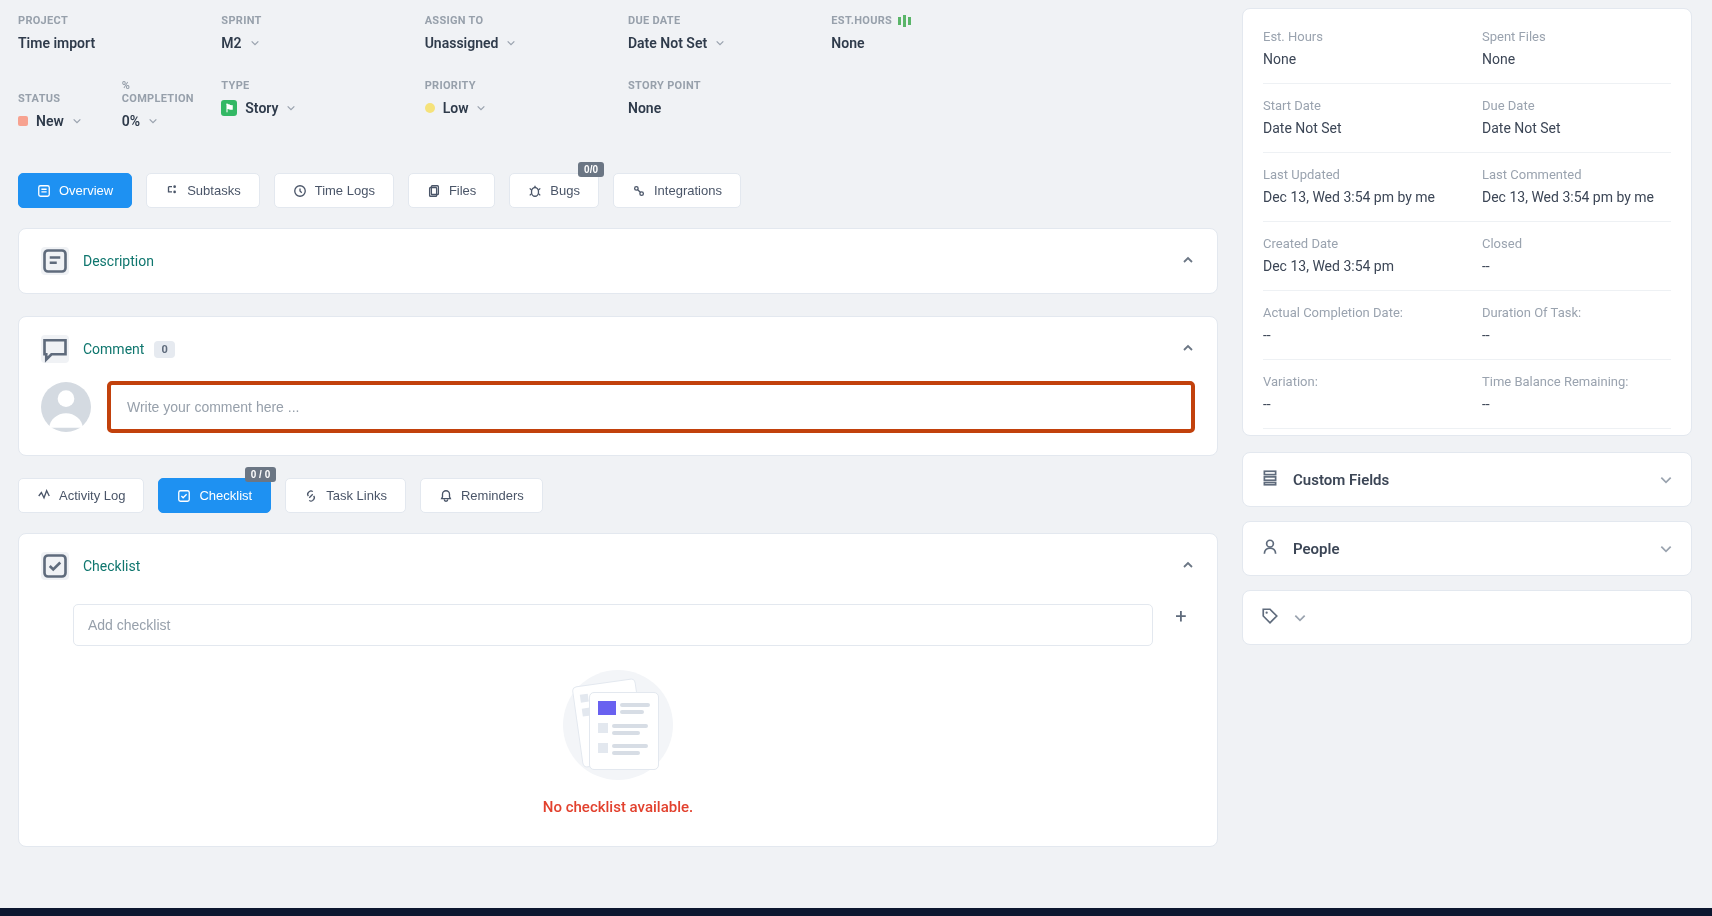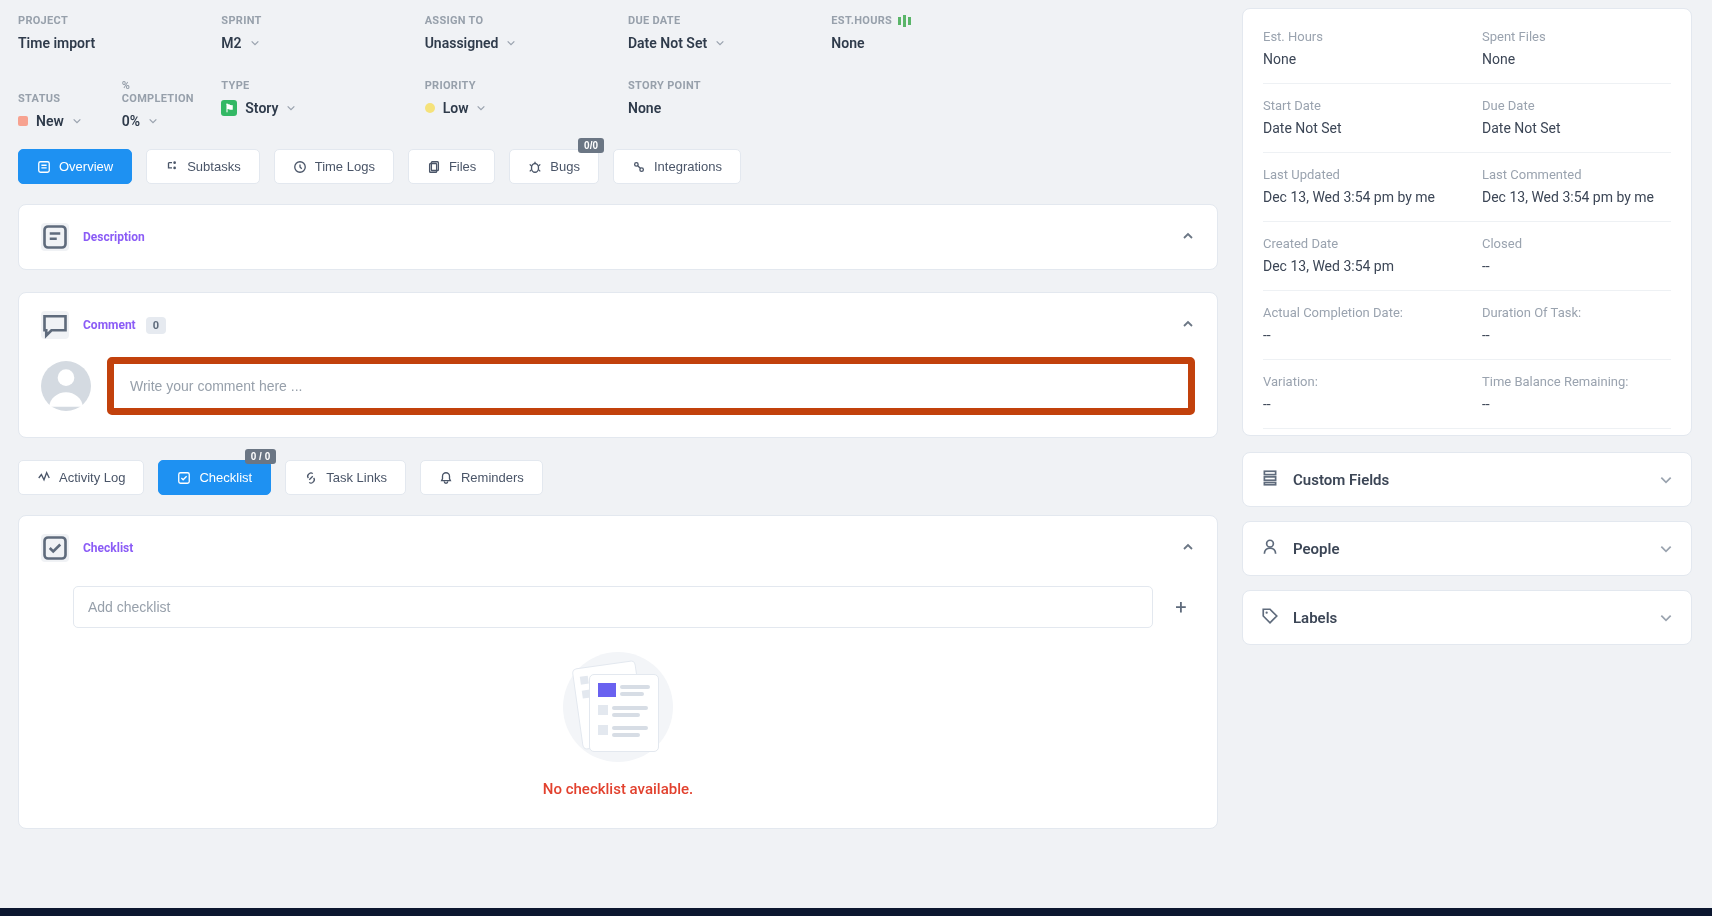--- a/index.html
+++ b/index.html
@@ -24,21 +24,21 @@
   .side-col {
     width: 470px;
     padding: 8px 20px 14px 0;
   }
 
   
   .field-grid {
     display: grid;
     grid-template-columns: repeat(6, 1fr);
     gap: 28px 20px;
-    margin-bottom: 20px;
+    margin-bottom: 44px;
   }
   .field { display:flex; flex-direction:column; gap:8px; }
   .field-label {
     font-size: 11px;
     font-weight: 700;
     color: #97a0ab;
     letter-spacing: 0.3px;
     text-transform: uppercase;
     display: flex;
     align-items: center;
@@ -93,44 +93,44 @@
   .panel-head {
     display:flex; align-items:center; gap:14px;
     padding:18px 22px; cursor:pointer;
   }
   .panel-head-icon {
     width:28px; height:28px; border-radius:4px;
     display:flex; align-items:center; justify-content:center;
     color:#5f6b7c;
     background:#f0f2f5;
   }
-  .panel-title { font-size:12px; font-weight:700; color:#8b5cf6; flex:1;}
+  .panel-title { font-size:14px; font-weight:400; color:#0f766e; flex:1;}
   .panel-count {
     background:#e6eaf0; color:#5f6b7c; font-size:11px; font-weight:700;
     padding:2px 7px; border-radius:4px; margin-left:-4px;
   }
   .panel-chev { color:#6b7684; }
 
   
   .comment-body {
     display:flex; gap:16px; padding:0 22px 22px 22px; align-items:center;
   }
   .avatar {
     width:50px; height:50px; border-radius:50%; background:#d4dae1;
     display:flex; align-items:center; justify-content:center; color:#fff;
   }
   .comment-input {
-    flex:1; border:7px solid #c2410c; border-radius:5px;
+    flex:1; border:4px solid #c2410c; border-radius:5px;
     padding:14px 16px; font-size:14px; color:#344050;
   }
   .comment-input::placeholder { color:#97a0ab; }
 
   
   .chk-body { padding:0 22px 24px 22px; }
-  .chk-add-row { display:flex; gap:14px; align-items:center; margin-top:6px;padding-left:32px;}
+  .chk-add-row { display:flex; gap:14px; margin-top:6px;padding-left:32px;}
   .chk-input {
     flex:1; border:1px solid #e3e8ef; border-radius:5px;
     padding:12px 14px; font-size:14px;
   }
   .chk-input::placeholder { color:#97a0ab; }
   .plus-btn { width:28px; text-align:center; color:#5f6b7c; font-size:20px; cursor:pointer;}
   .empty {
     display:flex; flex-direction:column; align-items:center; gap:18px;
     padding:24px 0 6px 0;
   }
@@ -546,21 +546,20 @@
             <path d="M2 4l4 4 4-4" fill="none" stroke="currentColor" stroke-width="1.5"></path>
           </svg>
         </span>
     </div>
 
     <div class="acc">
       <span class="acc-ic"><svg viewBox="0 0 16 16">
             <path d="M2 2h6l6 6-6 6-6-6z" fill="none" stroke="currentColor" stroke-width="1.5"></path>
             <circle cx="5" cy="5" r="1" fill="currentColor"></circle>
           </svg></span>
-      <span class="acc-title">Labels</span>
       <span class="chev" style="width:14px;height:14px;">
           <svg viewBox="0 0 12 12">
             <path d="M2 4l4 4 4-4" fill="none" stroke="currentColor" stroke-width="1.5"></path>
           </svg>
         </span>
     </div>
 
   </div>
 </div>
 

